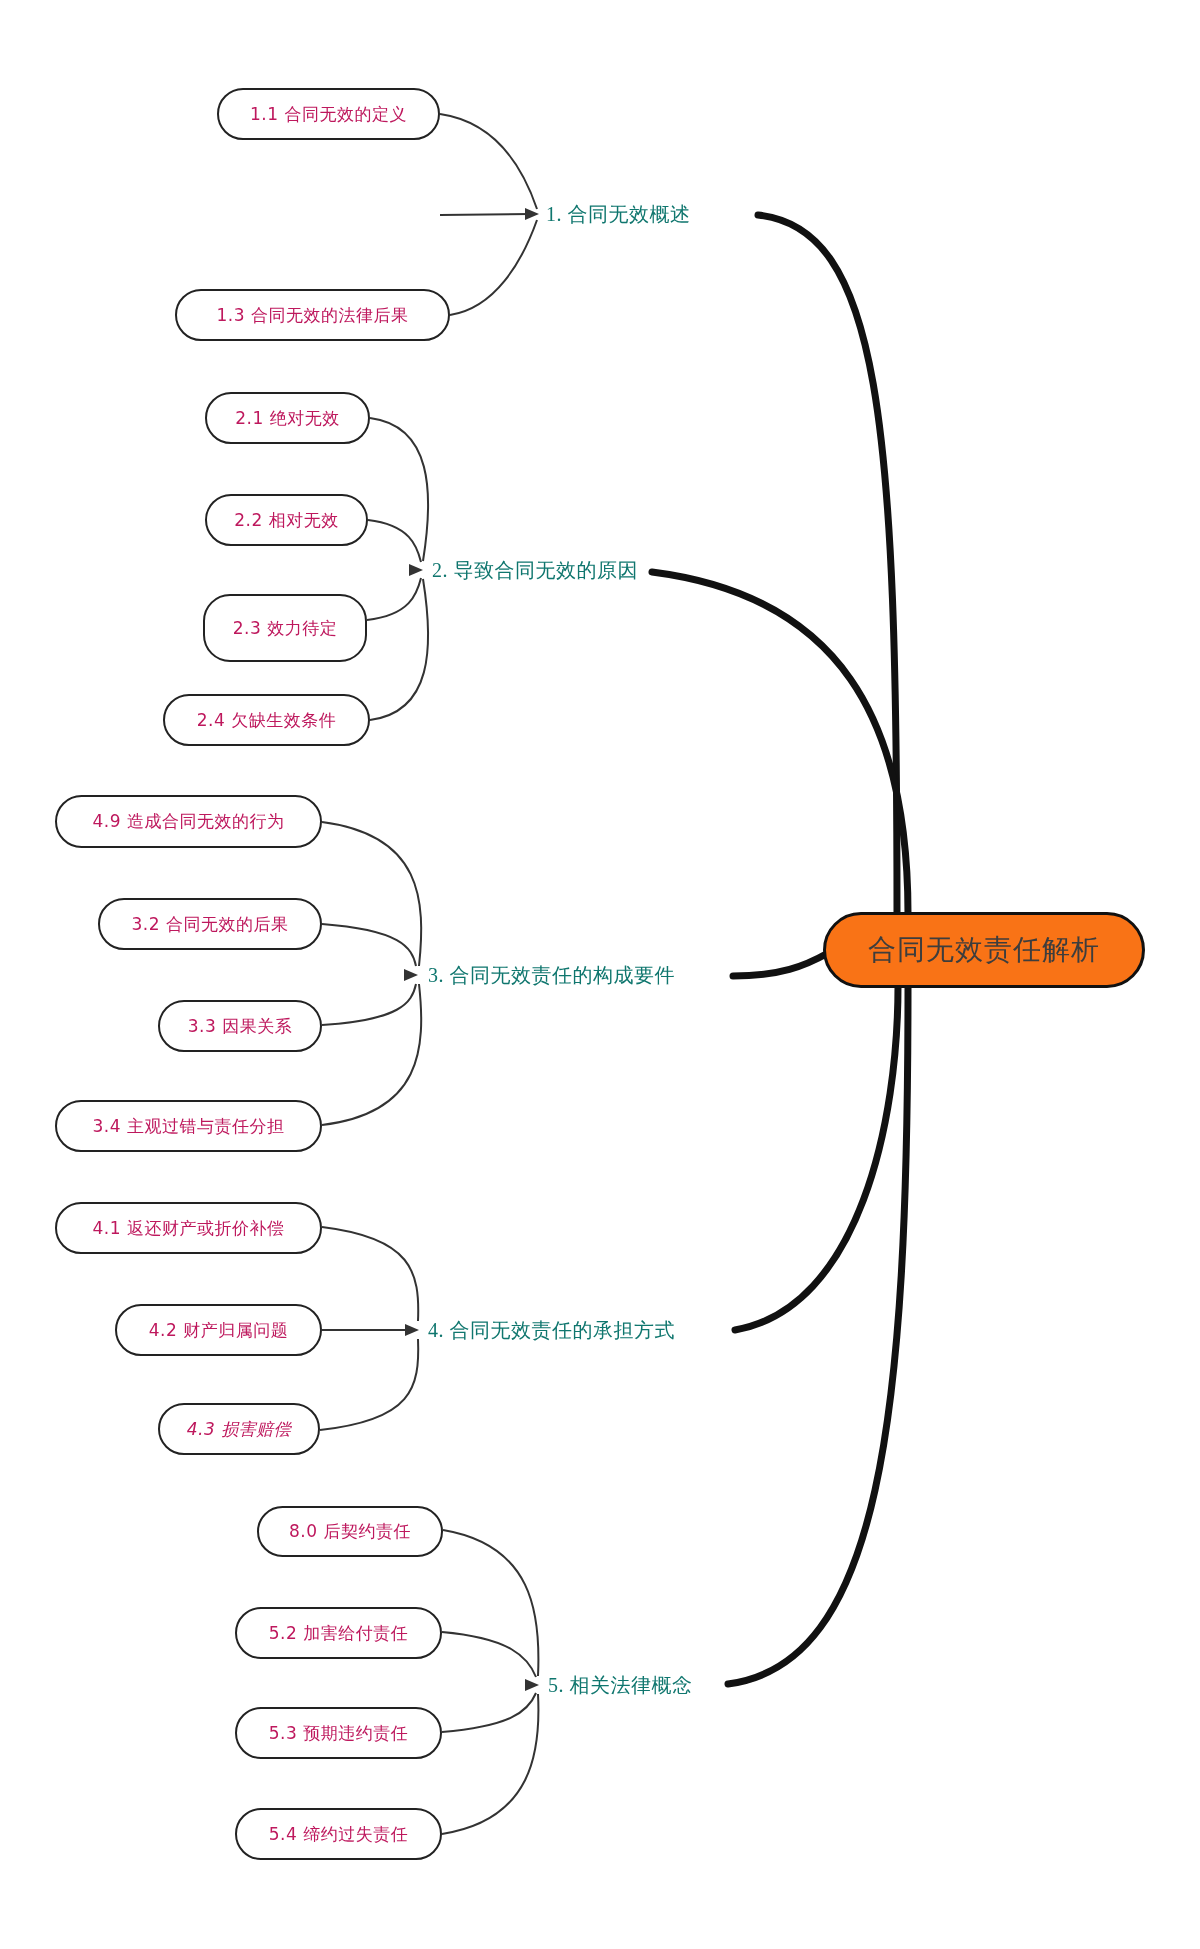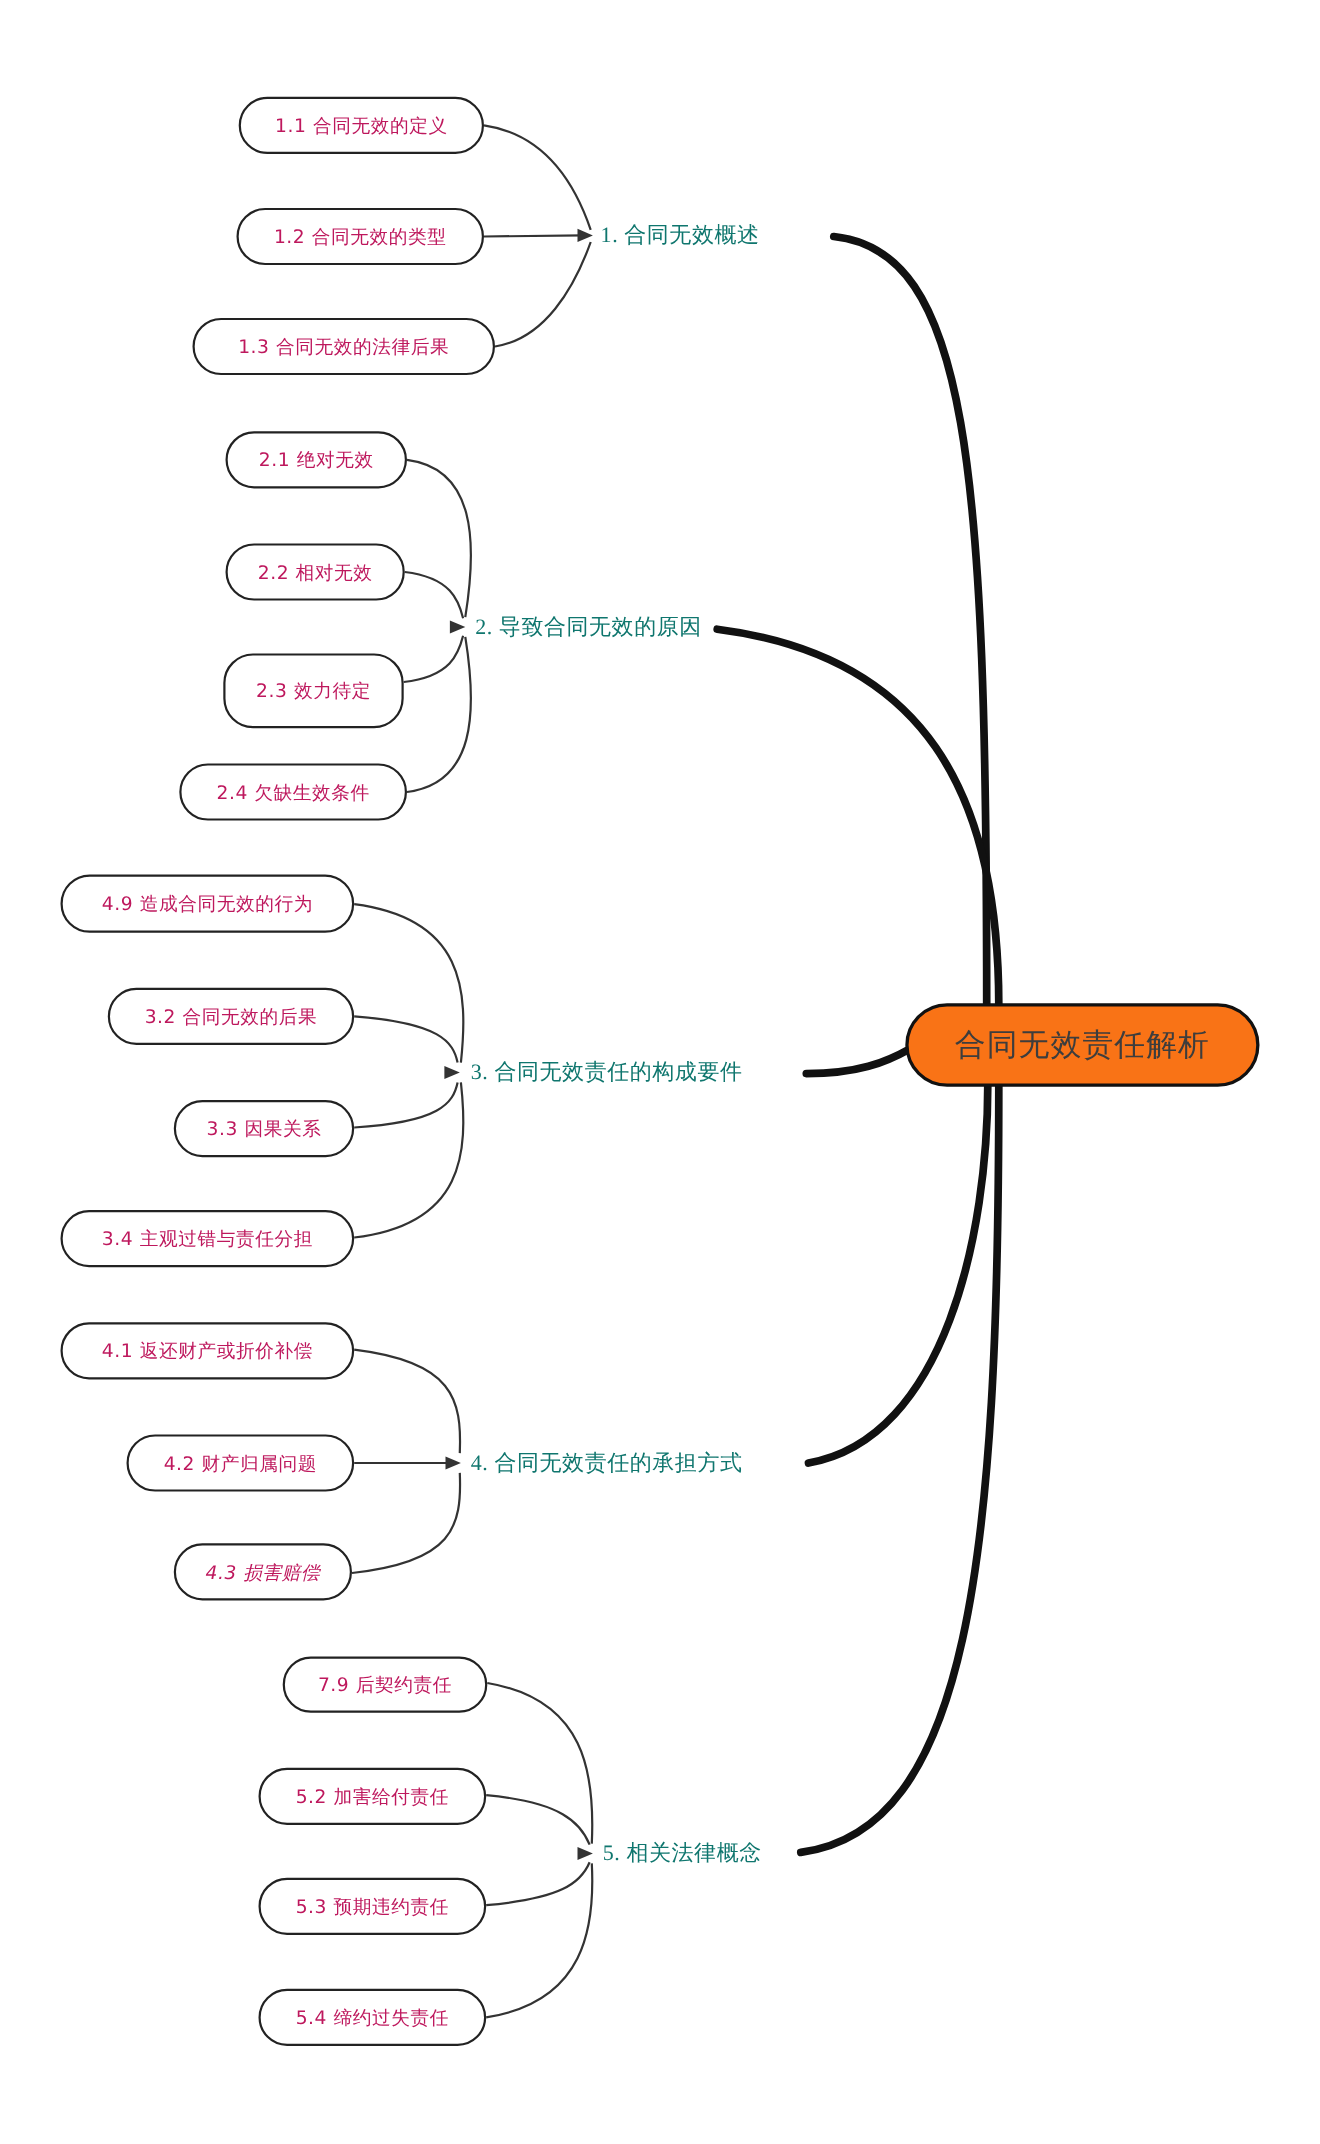--- a/index.html
+++ b/index.html
@@ -87,38 +87,37 @@
     <g fill="#333333" stroke="none">
       <polygon points="525,208 539,214 525,220"></polygon>
       <polygon points="409,564 423,570 409,576"></polygon>
       <polygon points="404,969 418,975 404,981"></polygon>
       <polygon points="405,1324 419,1330 405,1336"></polygon>
       <polygon points="525,1679 539,1685 525,1691"></polygon>
     </g>
   </svg>
 
   <div class="node" style="left:217px;top:88px;width:223px;height:52px;">1.1 合同无效的定义</div>
-  <div class="node" style="left:215px;top:189px;width:225px;height:52px;">1.2 合同无效的类型</div>
   <div class="node" style="left:175px;top:289px;width:275px;height:52px;">1.3 合同无效的法律后果</div>
 
   <div class="node" style="left:205px;top:392px;width:165px;height:52px;">2.1 绝对无效</div>
   <div class="node" style="left:205px;top:494px;width:163px;height:52px;">2.2 相对无效</div>
   <div class="node" style="left:203px;top:594px;width:164px;height:68px;">2.3 效力待定</div>
   <div class="node" style="left:163px;top:694px;width:207px;height:52px;">2.4 欠缺生效条件</div>
 
   <div class="node" style="left:55px;top:795px;width:267px;height:53px;">4.9 造成合同无效的行为</div>
   <div class="node" style="left:98px;top:898px;width:224px;height:52px;">3.2 合同无效的后果</div>
   <div class="node" style="left:158px;top:1000px;width:164px;height:52px;">3.3 因果关系</div>
   <div class="node" style="left:55px;top:1100px;width:267px;height:52px;">3.4 主观过错与责任分担</div>
 
   <div class="node" style="left:55px;top:1202px;width:267px;height:52px;">4.1 返还财产或折价补偿</div>
   <div class="node" style="left:115px;top:1304px;width:207px;height:52px;">4.2 财产归属问题</div>
   <div class="node" style="left:158px;top:1403px;width:162px;height:52px;font-style:italic;">4.3 损害赔偿</div>
 
-  <div class="node" style="left:257px;top:1506px;width:186px;height:51px;">7.9 后契约责任</div>
+  <div class="node" style="left:257px;top:1506px;width:186px;height:51px;">8.0 后契约责任</div>
   <div class="node" style="left:235px;top:1607px;width:207px;height:52px;">5.2 加害给付责任</div>
   <div class="node" style="left:235px;top:1707px;width:207px;height:52px;">5.3 预期违约责任</div>
   <div class="node" style="left:235px;top:1808px;width:207px;height:52px;">5.4 缔约过失责任</div>
 
   <div class="branch-label" style="left:546px;top:199px;">1. 合同无效概述</div>
   <div class="branch-label" style="left:432px;top:555px;">2. 导致合同无效的原因</div>
   <div class="branch-label" style="left:428px;top:960px;">3. 合同无效责任的构成要件</div>
   <div class="branch-label" style="left:428px;top:1315px;">4. 合同无效责任的承担方式</div>
   <div class="branch-label" style="left:548px;top:1670px;">5. 相关法律概念</div>
 

